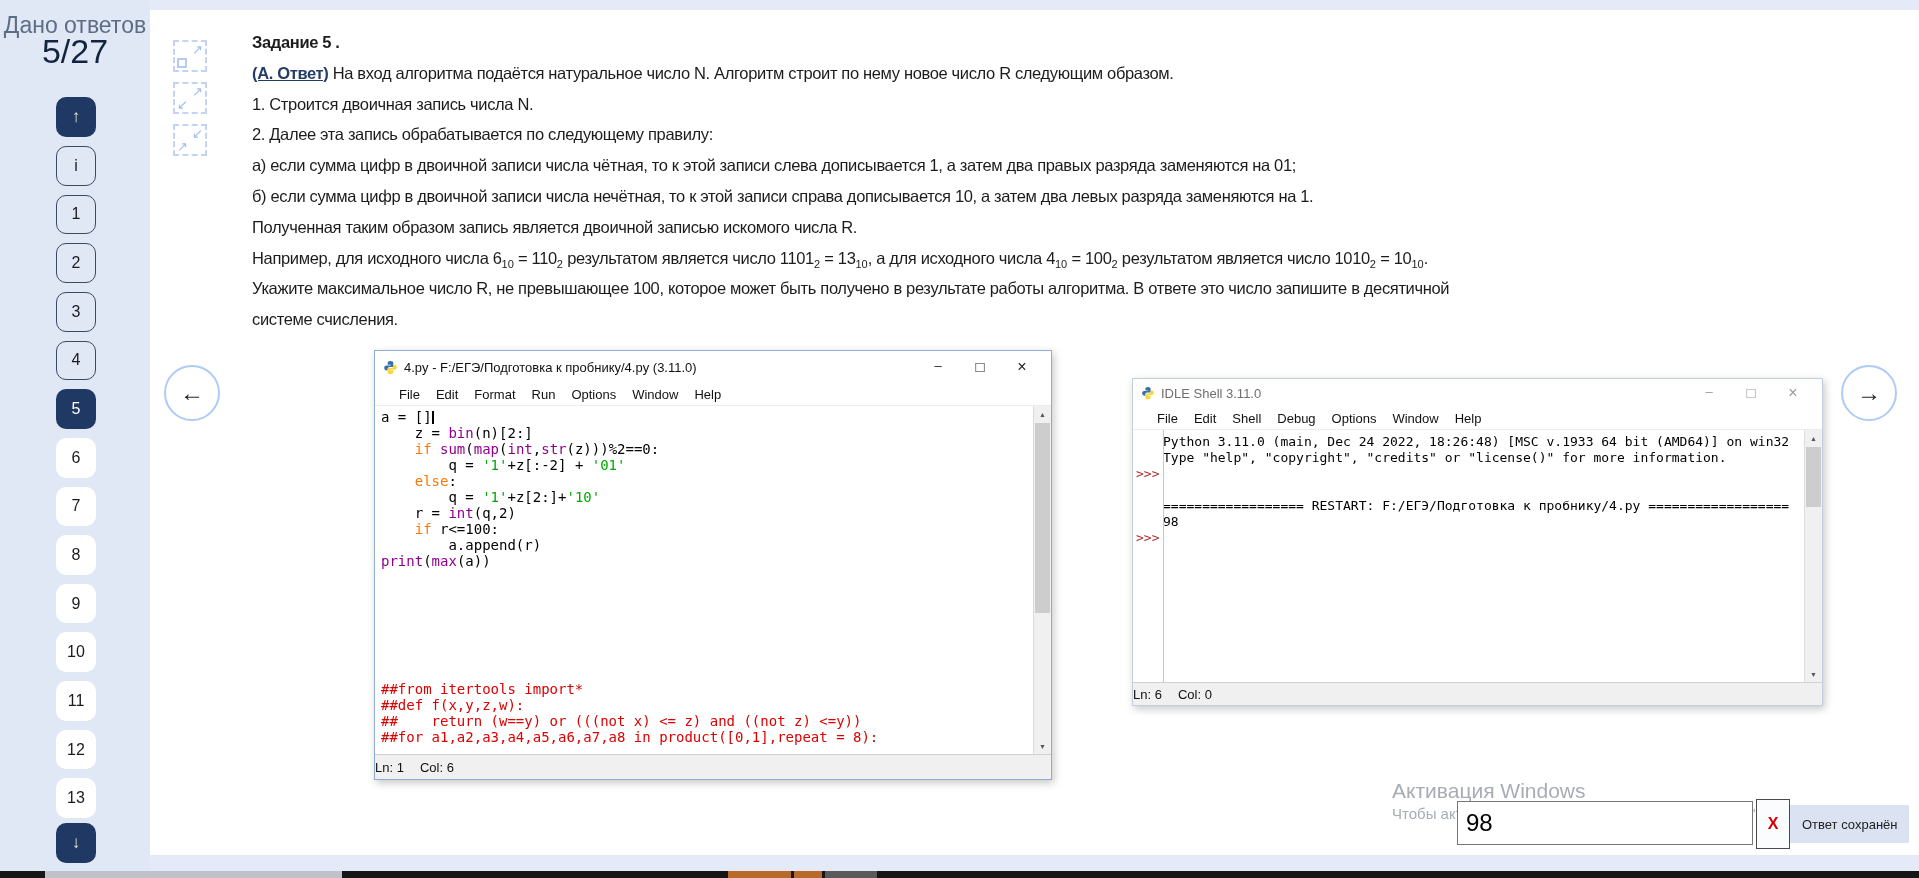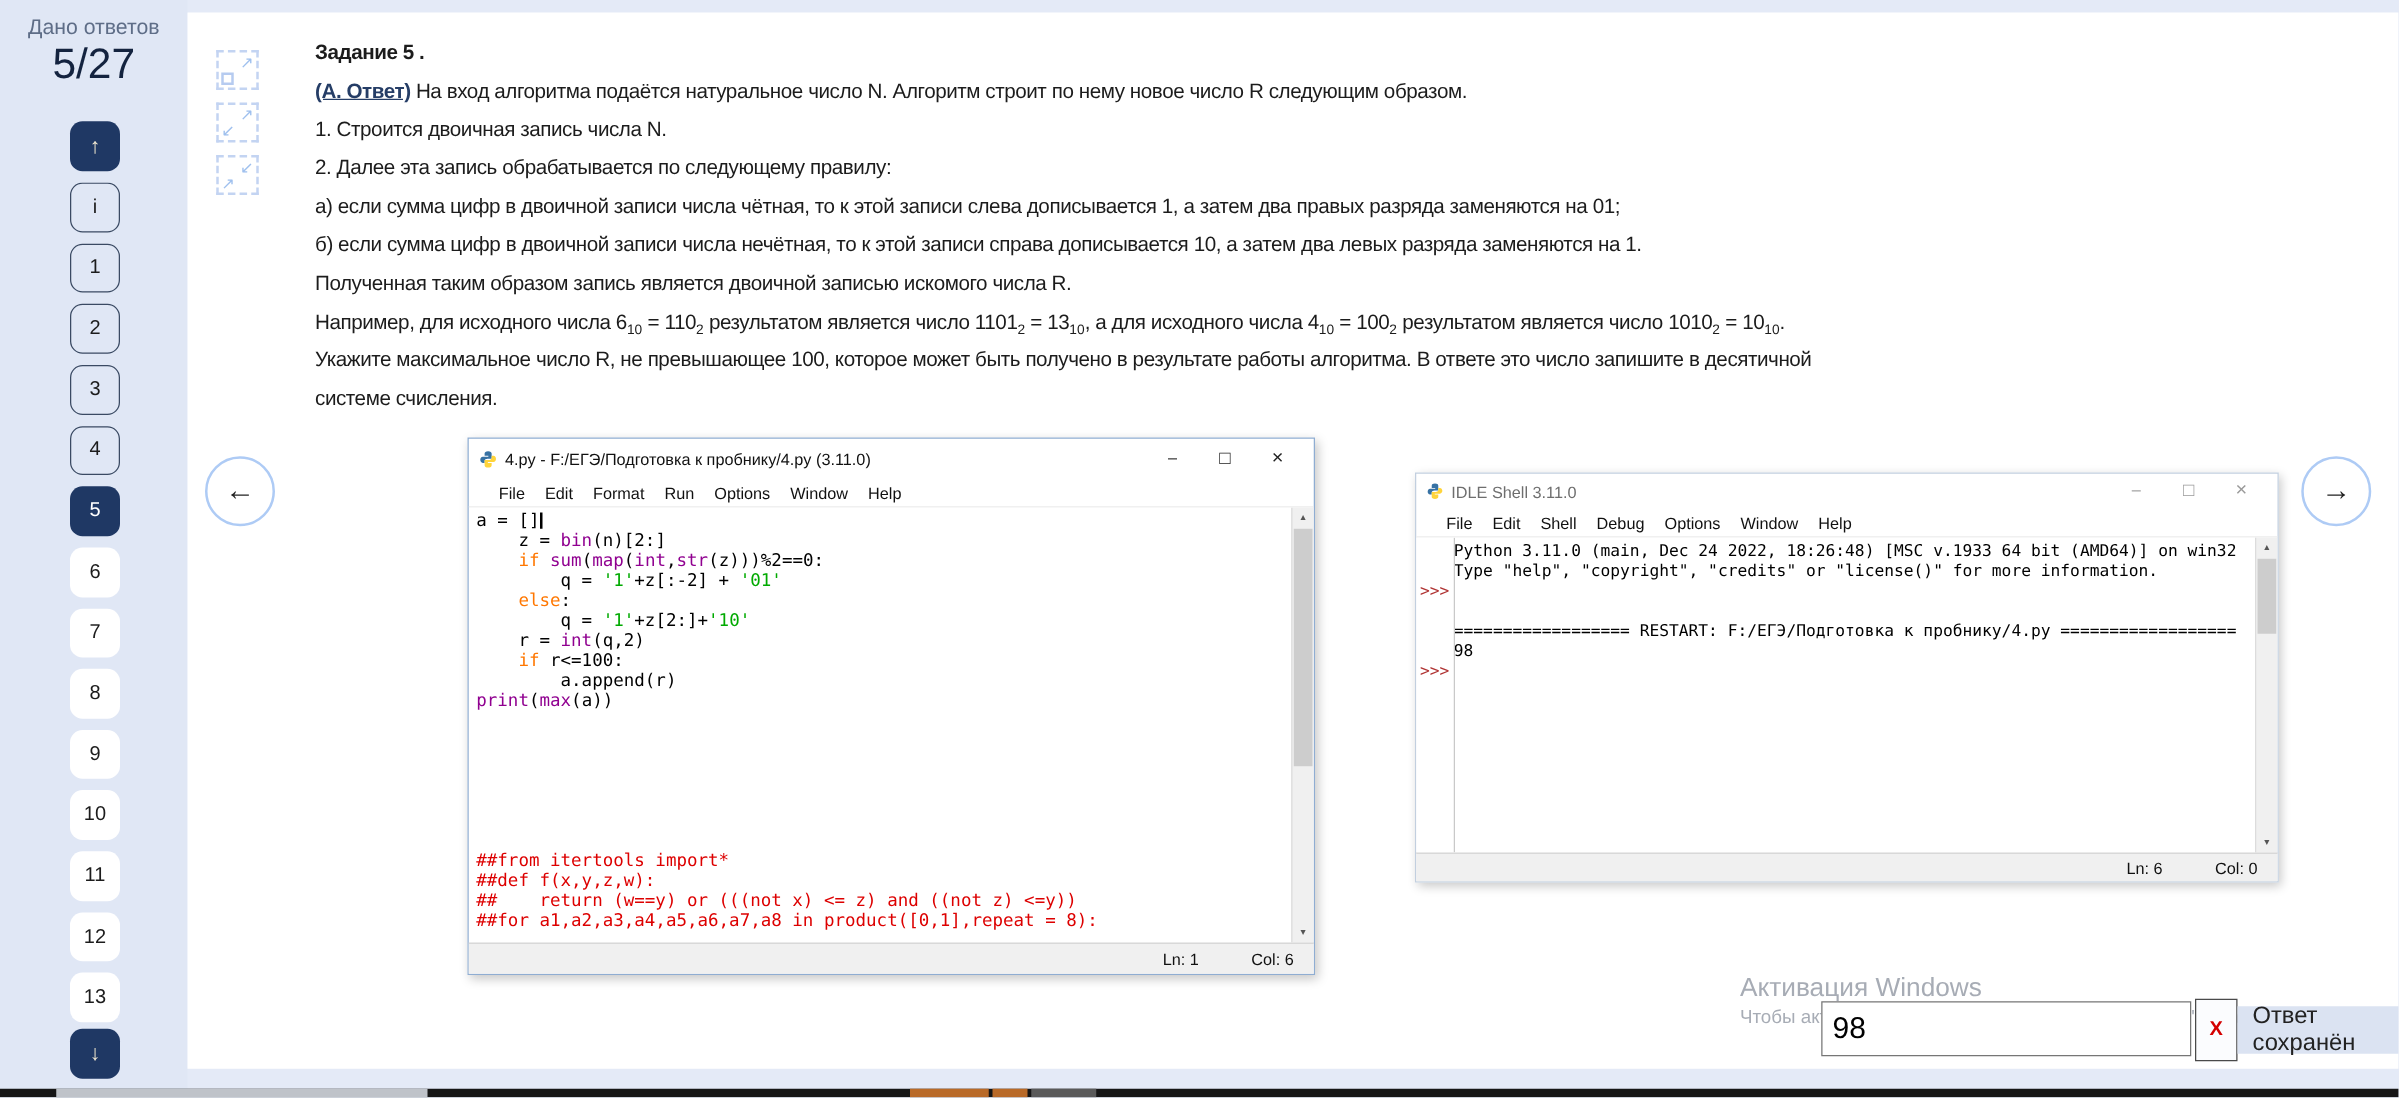--- a/index.html
+++ b/index.html
@@ -1,21 +1,21 @@
 <!DOCTYPE html>
 <html><head>
 <meta charset="utf-8">
 <style>
   html,body{margin:0;padding:0;background:#e4eaf7;}
   #root{position:relative;width:1919px;height:878px;overflow:hidden;
         font-family:"Liberation Sans",sans-serif;color:#1c1c1c;background:#e4eaf7;}
   
   #sidebar{position:absolute;left:0;top:0;width:150px;height:871px;background:#e0e7f5;}
   #answers-label{position:absolute;left:0;top:12px;width:150px;text-align:center;
-                 font-size:17px;color:#5e6d87;}
+                 font-size:23px;color:#5e6d87;}
   #answers-count{position:absolute;left:0;top:32px;width:150px;text-align:center;
                  font-size:34px;color:#14233f;}
   .side-btn{width:40px;height:40px;border-radius:10px;display:flex;align-items:center;
             justify-content:center;font-size:16px;box-sizing:border-box;cursor:pointer;}
   .side-btn.outlined{border:1.5px solid #3a4a63;color:#1c1c1c;background:transparent;}
   .side-btn.plain{background:#ffffff;color:#1c1c1c;}
   .side-btn.active{background:#1f3864;color:#ffffff;}
   .side-btn.nav{position:absolute;left:56px;background:#1f3864;color:#efe6cf;font-size:17px;}
   #side-list{position:absolute;left:56px;top:146px;height:672px;overflow:hidden;
              display:flex;flex-direction:column;gap:9px;}
@@ -51,22 +51,22 @@
   .menu-item{font-size:13px;padding:0 8px;cursor:pointer;color:#111;}
   .win-body{flex:1;display:flex;position:relative;overflow:hidden;}
   .text-area{flex:1;overflow:hidden;position:relative;background:#fff;
              font-family:"DejaVu Sans Mono",monospace;}
   .vscroll{width:17px;background:#f0f0f0;border-left:1px solid #dcdcdc;position:relative;flex:none;}
   .scroll-arrow{height:16px;display:flex;align-items:center;justify-content:center;
                 font-size:7px;color:#555;cursor:pointer;}
   .scroll-arrow.bottom{position:absolute;bottom:0;left:0;right:0;}
   .scroll-thumb{position:absolute;left:1px;right:1px;background:#cdcdcd;cursor:pointer;}
   .statusbar{height:24px;background:#f0f0f0;border-top:1px solid #d0d0d0;display:flex;
-             justify-content:flex-end;align-items:center;font-size:13px;color:#111;
-             gap:42px;padding-right:16px;flex:none;}
+             align-items:center;font-size:13px;color:#111;
+             gap:16px;padding-right:16px;flex:none;}
   
   #code-lines{padding:3px 0 0 6px;}
   .code-line{height:16px;line-height:16px;font-size:14px;white-space:pre;color:#000;}
   .tk-kw{color:#ff7700;}
   .tk-bi{color:#900090;}
   .tk-str{color:#00aa00;}
   .tk-com{color:#dd0000;}
   .tk-out{color:#0000cd;}
   .caret{display:inline-block;width:2px;height:13px;background:#000;vertical-align:-2px;}
   
@@ -82,21 +82,21 @@
   #wm1{position:absolute;left:1392px;top:779px;font-size:21px;color:#a7acb5;}
   #wm2{position:absolute;left:1392px;top:805px;font-size:15px;color:#a7acb5;white-space:nowrap;}
   #answer-input{position:absolute;left:1457px;top:801px;width:296px;height:44px;
                 border:1px solid #767676;background:#fff;font-size:24px;padding:0 0 0 8px;
                 font-family:"Liberation Sans",sans-serif;box-sizing:border-box;border-radius:0;}
   #delete-answer{position:absolute;left:1756px;top:799px;width:34px;height:50px;
                  border:1.5px solid #4a4a4a;background:#fbfcfe;color:#d40000;font-weight:bold;
                  font-size:16px;display:flex;align-items:center;justify-content:center;
                  box-sizing:border-box;cursor:pointer;}
   #saved-badge{position:absolute;left:1790px;top:805px;height:38px;background:#dbe3f2;
-               display:flex;align-items:center;padding:0 12px;font-size:19px;color:#222;}
+               display:flex;align-items:center;padding:0 12px;font-size:13px;color:#222;}
   
   #bottombar{position:absolute;left:0;top:871px;width:1919px;height:7px;background:#161616;}
   #bottombar div{position:absolute;top:0;height:7px;}
   #bb-thumb{left:45px;width:297px;background:#bfc3c9;}
   #bb-o1{left:728px;width:63px;background:#b96a28;}
   #bb-o2{left:794px;width:28px;background:#b96a28;}
   #bb-g{left:825px;width:52px;background:#5a5a5a;}
 </style>
 </head>
 <body>

